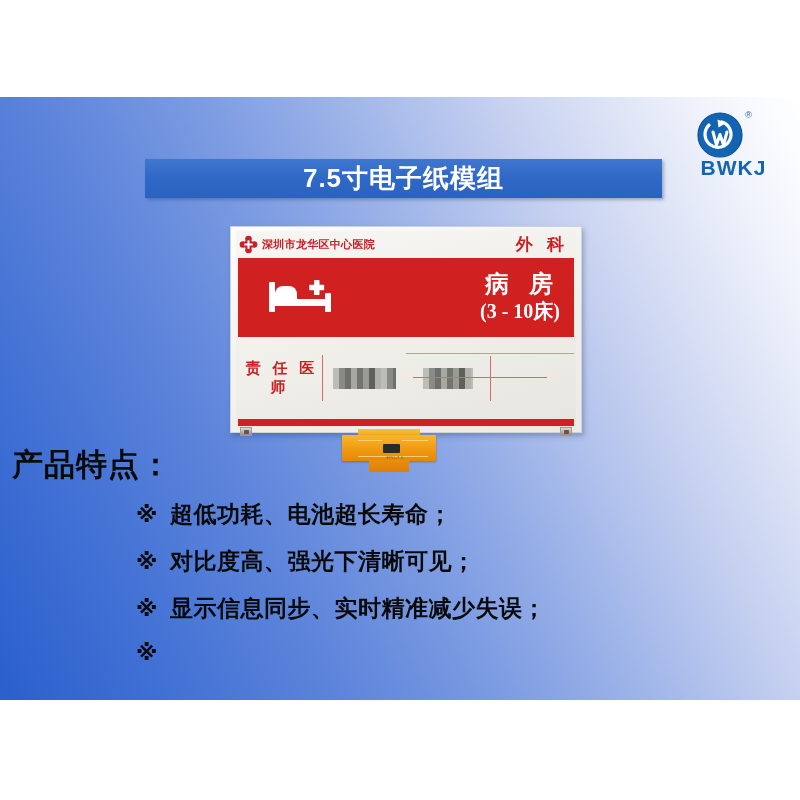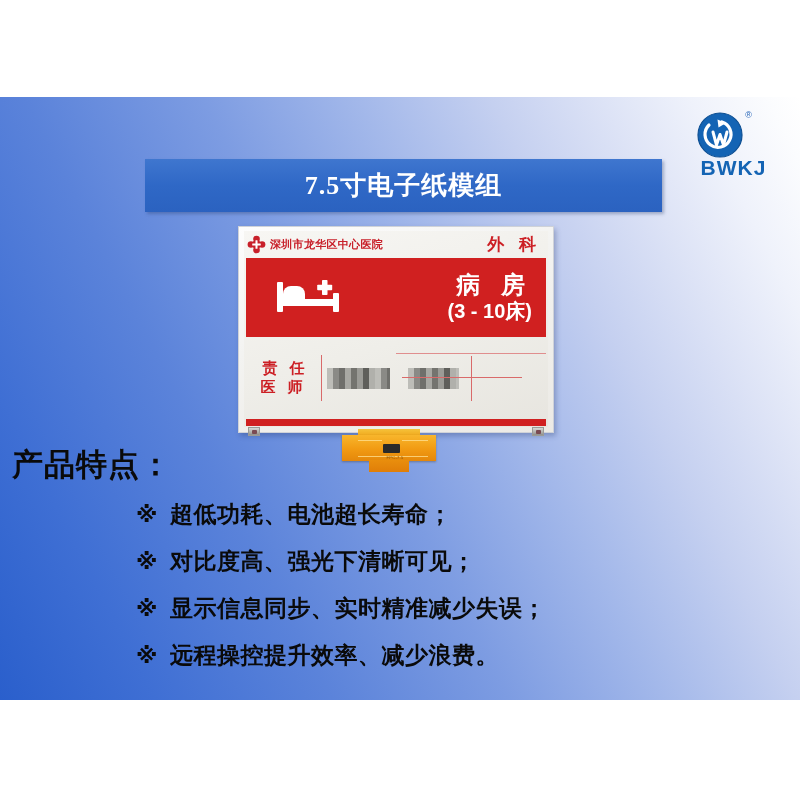--- a/index.html
+++ b/index.html
@@ -66,54 +66,54 @@
     margin-top: -1px;
     padding-left: 27px;
   }
 
   
   #title-banner {
     position: absolute;
     left: 145px;
     top: 62px;
     width: 517px;
-    height: 53px;
+    height: 39px;
     background: linear-gradient(180deg, #3f76cf 0%, #2f68c6 50%, #2b62c0 100%);
     box-shadow: 2px 2px 3px rgba(40,60,110,0.35);
     display: flex;
     align-items: center;
     justify-content: center;
-    font-family: Liberation Serif, serif;
   }
   #title-banner .txt {
     color: #ffffff;
     font-size: 26px;
     font-weight: bold;
     letter-spacing: 1px;
     white-space: nowrap;
   }
 
   
   #module {
     position: absolute;
     left: 230px;
     top: 129px;
     width: 316px;
     height: 207px;
   }
   #panel {
     position: absolute;
-    left: 8px; top: 0;
-    width: 316px;
+    left: 0; top: 0;
+    width: 352px;
     height: 207px;
     background: linear-gradient(160deg, #fdfdfd 0%, #f3f3f1 40%, #eceae5 100%);
     border: 1px solid #cfd2d8;
     box-shadow: 2px 3px 5px rgba(30,50,100,0.30);
     box-sizing: border-box;
     padding: 4px 5px 5px 5px;
+    font-family: Liberation Serif, serif;
   }
   #screen {
     position: relative;
     width: 100%;
     height: 100%;
     background: linear-gradient(165deg, #f7f6f3 0%, #efeee9 55%, #e7e5df 100%);
     box-sizing: border-box;
     display: flex;
     flex-direction: column;
   }
@@ -471,17 +471,16 @@
     <div class="feature-item">
       <span class="bullet">※</span>
       <span class="ftext">对比度高、强光下清晰可见；</span>
     </div>
     <div class="feature-item">
       <span class="bullet">※</span>
       <span class="ftext">显示信息同步、实时精准减少失误；</span>
     </div>
     <div class="feature-item">
       <span class="bullet">※</span>
-      <span class="ftext">远程操控提升效率、减少浪费。</span>
     </div>
   </div>
 
 </div>
 
 </body></html>

